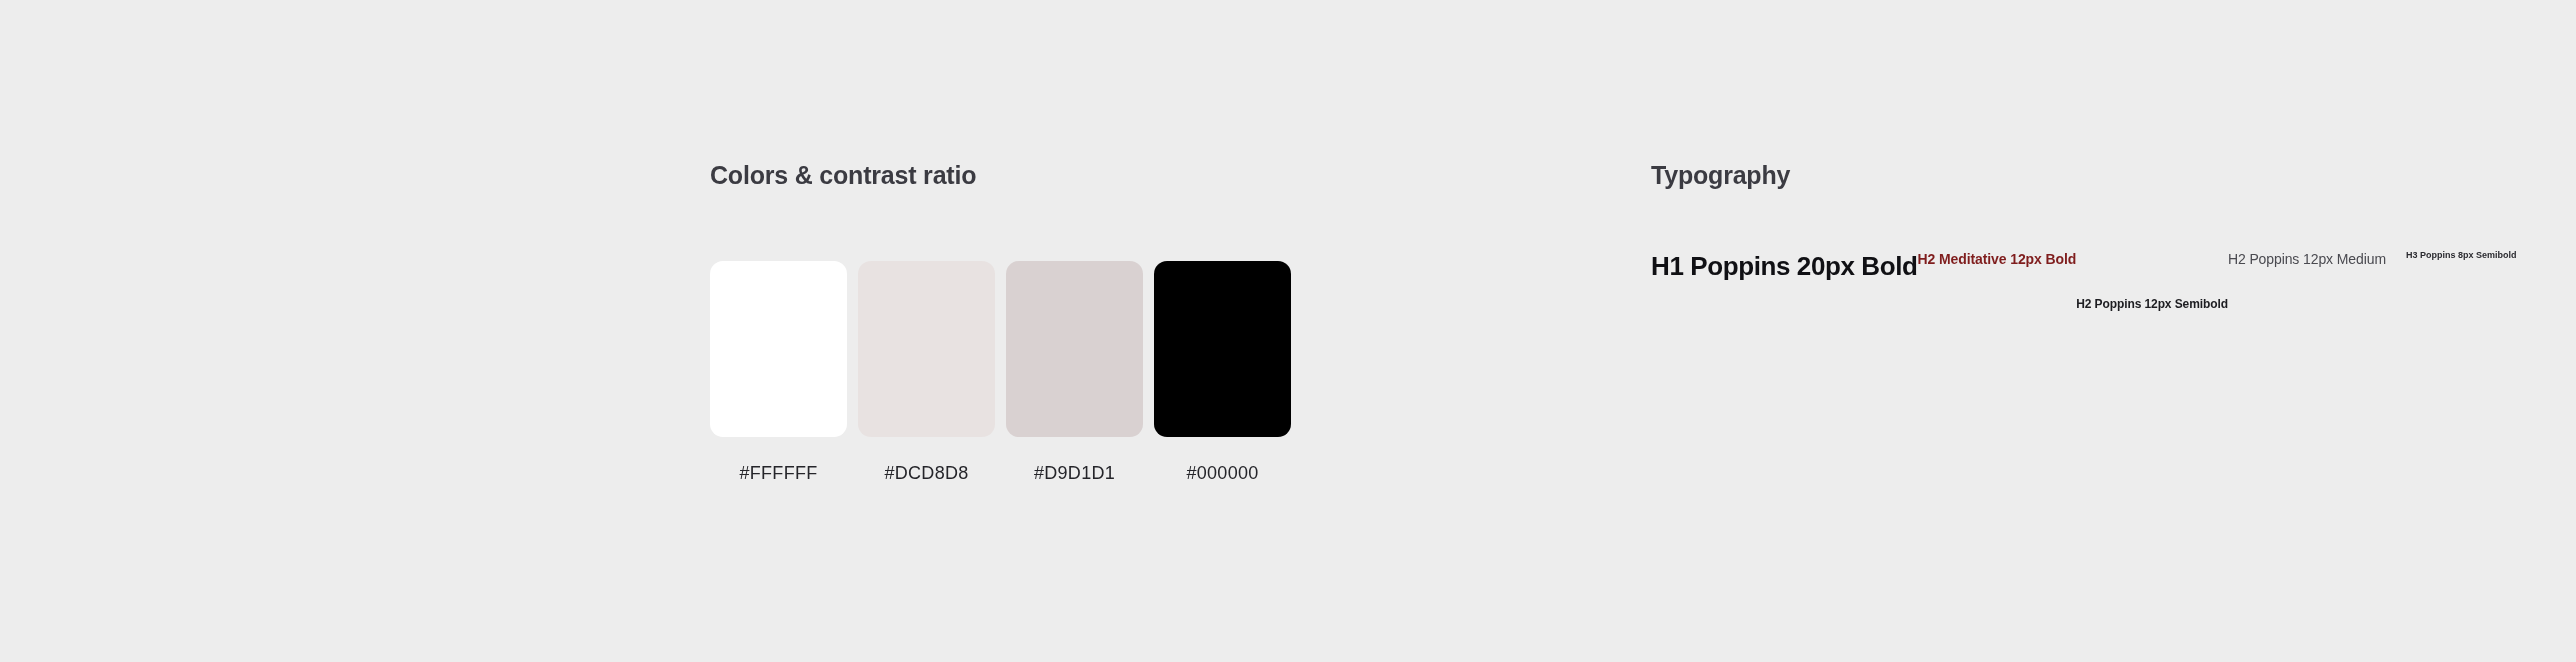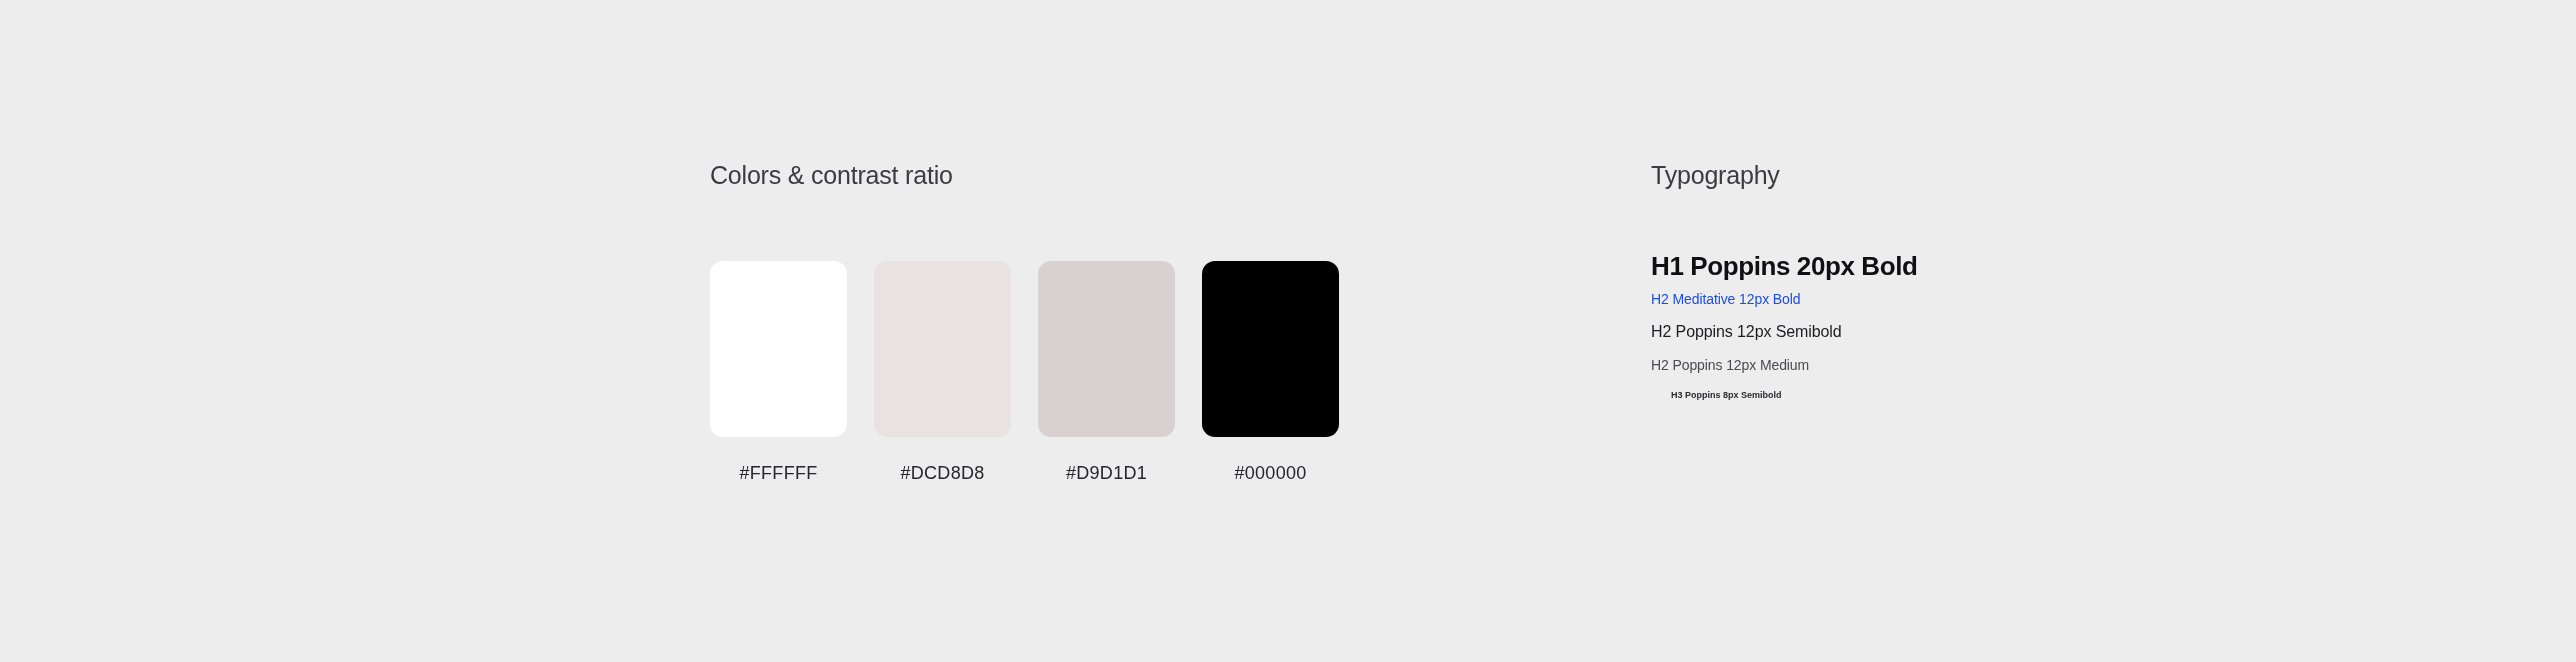--- a/index.html
+++ b/index.html
@@ -24,34 +24,34 @@
 
   
   .colors-panel {
     position: absolute;
     left: 710px;
     top: 160px;
     width: 898px;
   }
   .section-title {
     font-size: 25px;
-    font-weight: 400;
+    font-weight: 700;
     color: #3b3b42;
     letter-spacing: -0.2px;
     margin: 0;
     line-height: 30px;
     white-space: nowrap;
   }
 
   .swatch-row {
     position: absolute;
     left: 710px;
     top: 261px;
     display: flex;
-    gap: 27px;
+    gap: 11px;
     align-items: center;
   }
   .swatch-cell {
     width: 137px;
     display: flex;
     flex-direction: column;
     align-items: center;
   }
   .swatch-chip {
     width: 137px;
@@ -73,49 +73,50 @@
     position: absolute;
     left: 1651px;
     top: 160px;
     width: 698px;
   }
   .type-samples {
     position: absolute;
     left: 1651px;
     top: 249px;
     display: flex;
-    flex-direction: column;
+    flex-direction: row;
   }
   .type-line {
     white-space: nowrap;
     font-family: "Liberation Sans", sans-serif;
   }
   .type-h1 {
     font-size: 26px;
     font-weight: 700;
     color: #101014;
     letter-spacing: -0.4px;
     line-height: 34px;
     margin-bottom: 6px;
   }
   .type-h2-bold {
     font-size: 14px;
-    font-weight: 400;
-    color: #1d4ed8;
+    font-weight: 700;
+    color: #7f1d1d;
     letter-spacing: -0.1px;
     line-height: 20px;
     margin-bottom: 13px;
   }
   .type-h2-semibold {
-    font-size: 16px;
-    font-weight: 400;
+    font-size: 12px;
+    font-weight: 700;
     color: #1d1d21;
     letter-spacing: -0.1px;
     line-height: 20px;
     margin-bottom: 13px;
+    margin-top: 45px;
   }
   .type-h2-medium {
     font-size: 14px;
     font-weight: 400;
     color: #4a4a50;
     letter-spacing: -0.1px;
     line-height: 20px;
     margin-bottom: 14px;
   }
   .type-h3 {

